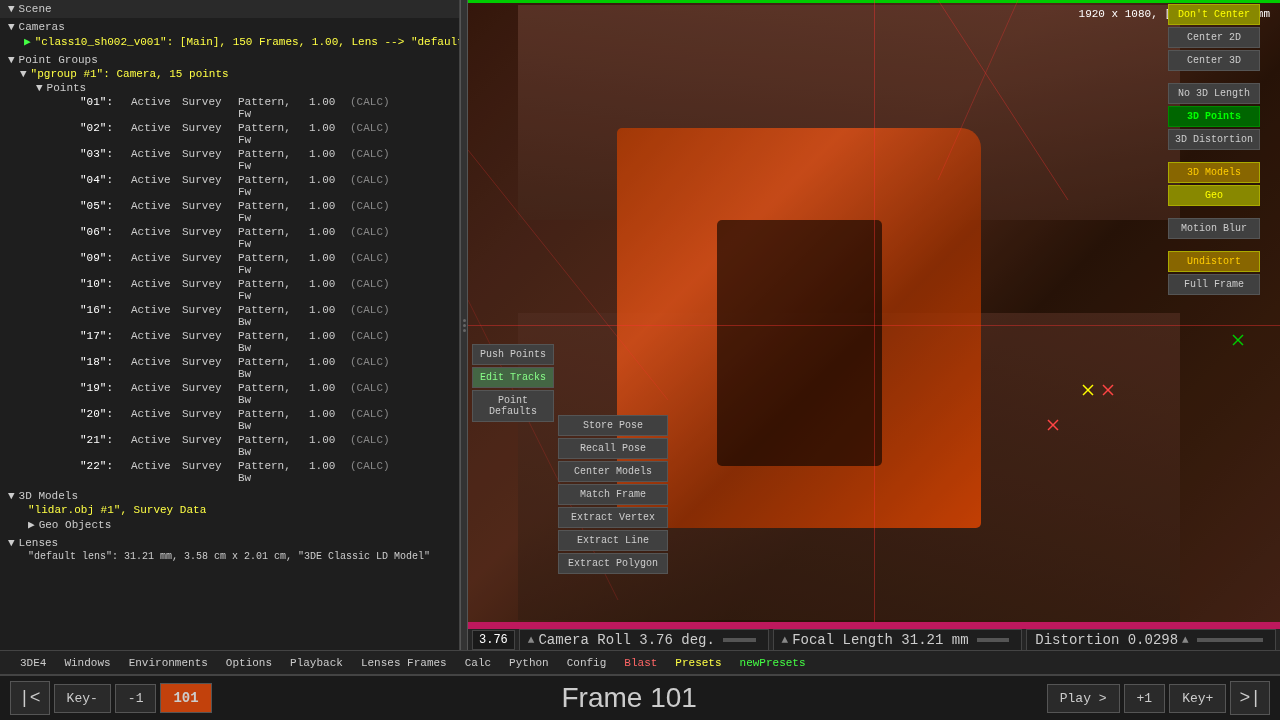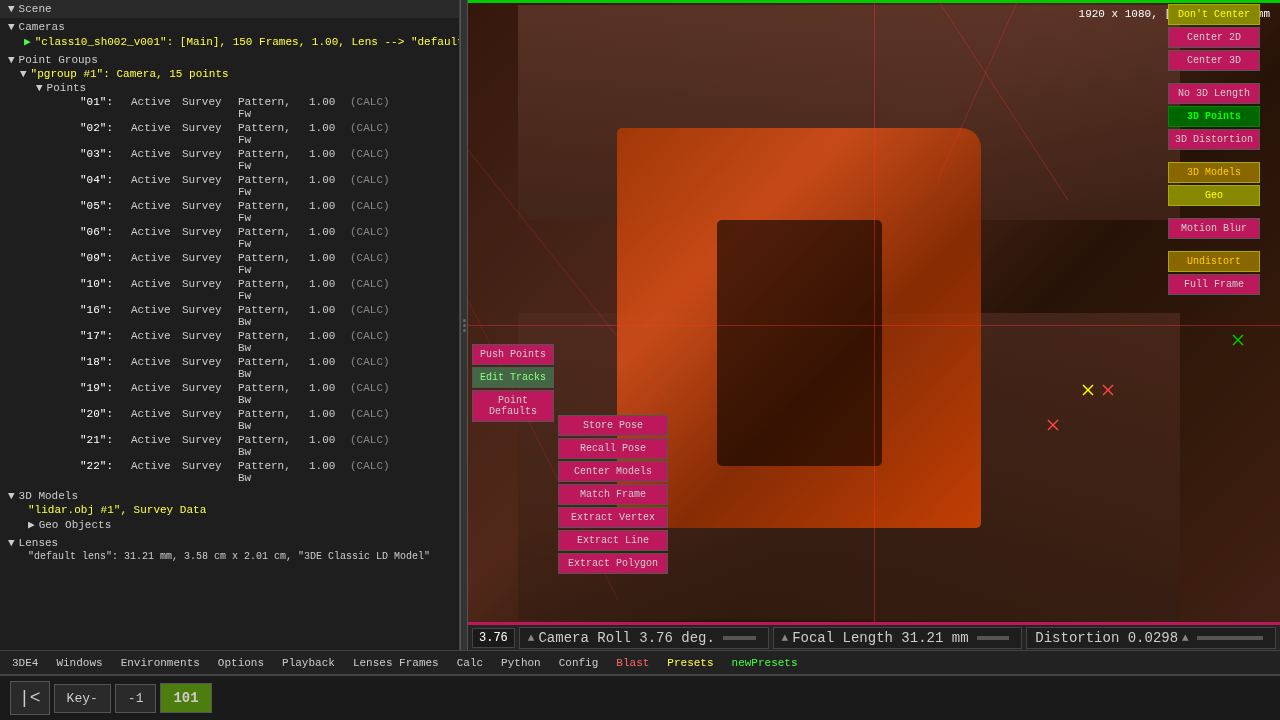--- a/index.html
+++ b/index.html
@@ -148,21 +148,21 @@
       bottom: 0;
       width: 100px;
       display: flex;
       flex-direction: column;
       gap: 2px;
       padding: 4px 4px;
       justify-content: flex-start;
     }
 
     .toolbar-btn {
-      background: #be185d;
+      background: #404040;
       border: 1px solid #555;
       color: #cccccc;
       padding: 4px 6px;
       font-size: 10px;
       text-align: center;
       cursor: pointer;
       font-family: 'Courier New', monospace;
     }
 
     .toolbar-btn.active-yellow {
@@ -182,21 +182,21 @@
       border-color: #aaaa00;
     }
 
     
     .status-bar {
       position: absolute;
       bottom: 0;
       left: 0; right: 0;
       height: 28px;
       background: #252525;
-      border-top: 3px solid #be185d;
+      border-top: 7px solid #be185d;
       display: flex;
       align-items: center;
       gap: 4px;
       padding: 0 4px;
     }
 
     .status-value {
       color: #ffffff;
       font-size: 12px;
       font-family: 'Courier New', monospace;
@@ -229,21 +229,21 @@
       margin: 0 4px;
     }
 
     
     .menu-bar {
       height: 24px;
       background: #222;
       border-top: 1px solid #444;
       display: flex;
       align-items: center;
-      padding: 0 4px;
+      padding: 0 12px;
       gap: 2px;
     }
 
     .menu-item {
       padding: 2px 8px;
       color: #cccccc;
       font-size: 11px;
       cursor: pointer;
     }
     .menu-item.highlight-red { color: #ff6666; }
@@ -272,21 +272,21 @@
       color: #cccccc;
       padding: 6px 12px;
       font-size: 13px;
       cursor: pointer;
       font-family: 'Courier New', monospace;
       min-width: 40px;
       text-align: center;
     }
 
     .transport-btn.large { font-size: 18px; min-width: 30px; padding: 6px 8px; }
-    .transport-btn.frame-num { background: #4d7c0f; font-weight: bold; font-size: 14px; min-width: 50px; }
+    .transport-btn.frame-num { background: #c2410c; font-weight: bold; font-size: 14px; min-width: 50px; }
 
     .transport-center {
       flex: 1;
       display: flex;
       align-items: center;
       justify-content: center;
     }
 
     .frame-label {
       color: #cccccc;
@@ -706,15 +706,24 @@
       </div>
   </div>
 
   <div class="transport-bar">
     <div class="transport-left">
       <button class="transport-btn large">|&lt;</button>
       <button class="transport-btn">Key-</button>
       <button class="transport-btn">-1</button>
       <button class="transport-btn frame-num">101</button>
     </div>
+    <div class="transport-center">
+      <span class="frame-label">Frame 101</span>
+    </div>
+    <div class="transport-right">
+      <button class="transport-btn">Play &gt;</button>
+      <button class="transport-btn">+1</button>
+      <button class="transport-btn">Key+</button>
+      <button class="transport-btn large">&gt;|</button>
+    </div>
   </div>
 
 </div>
 
 </body></html>

